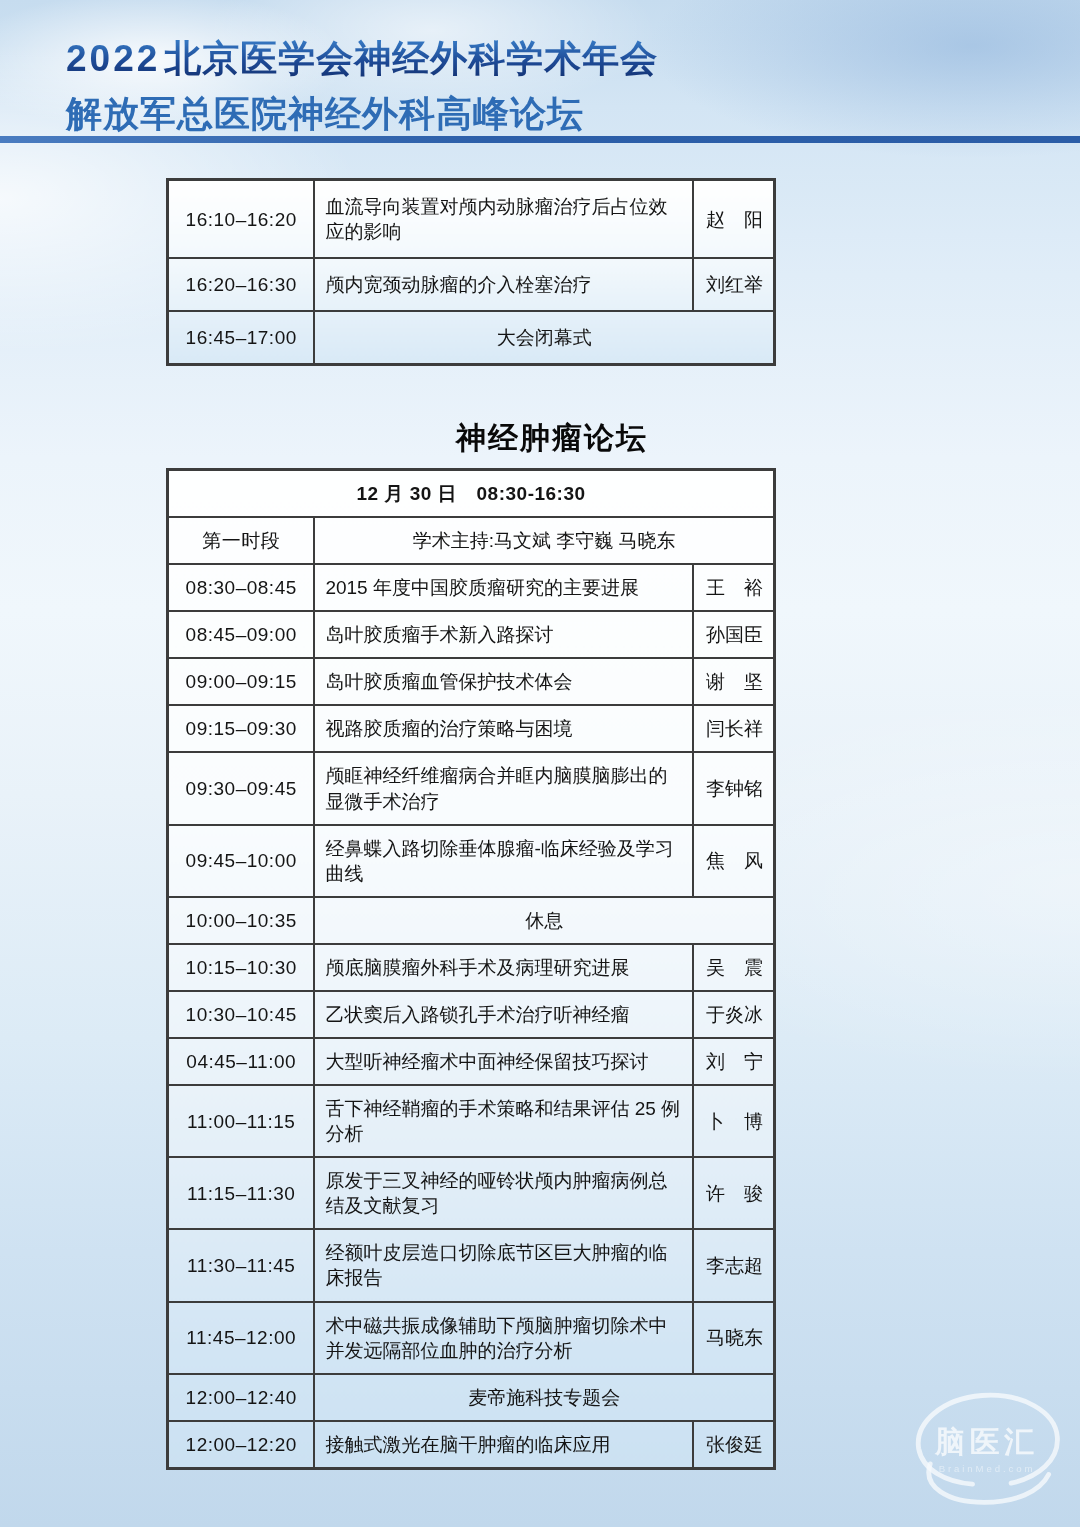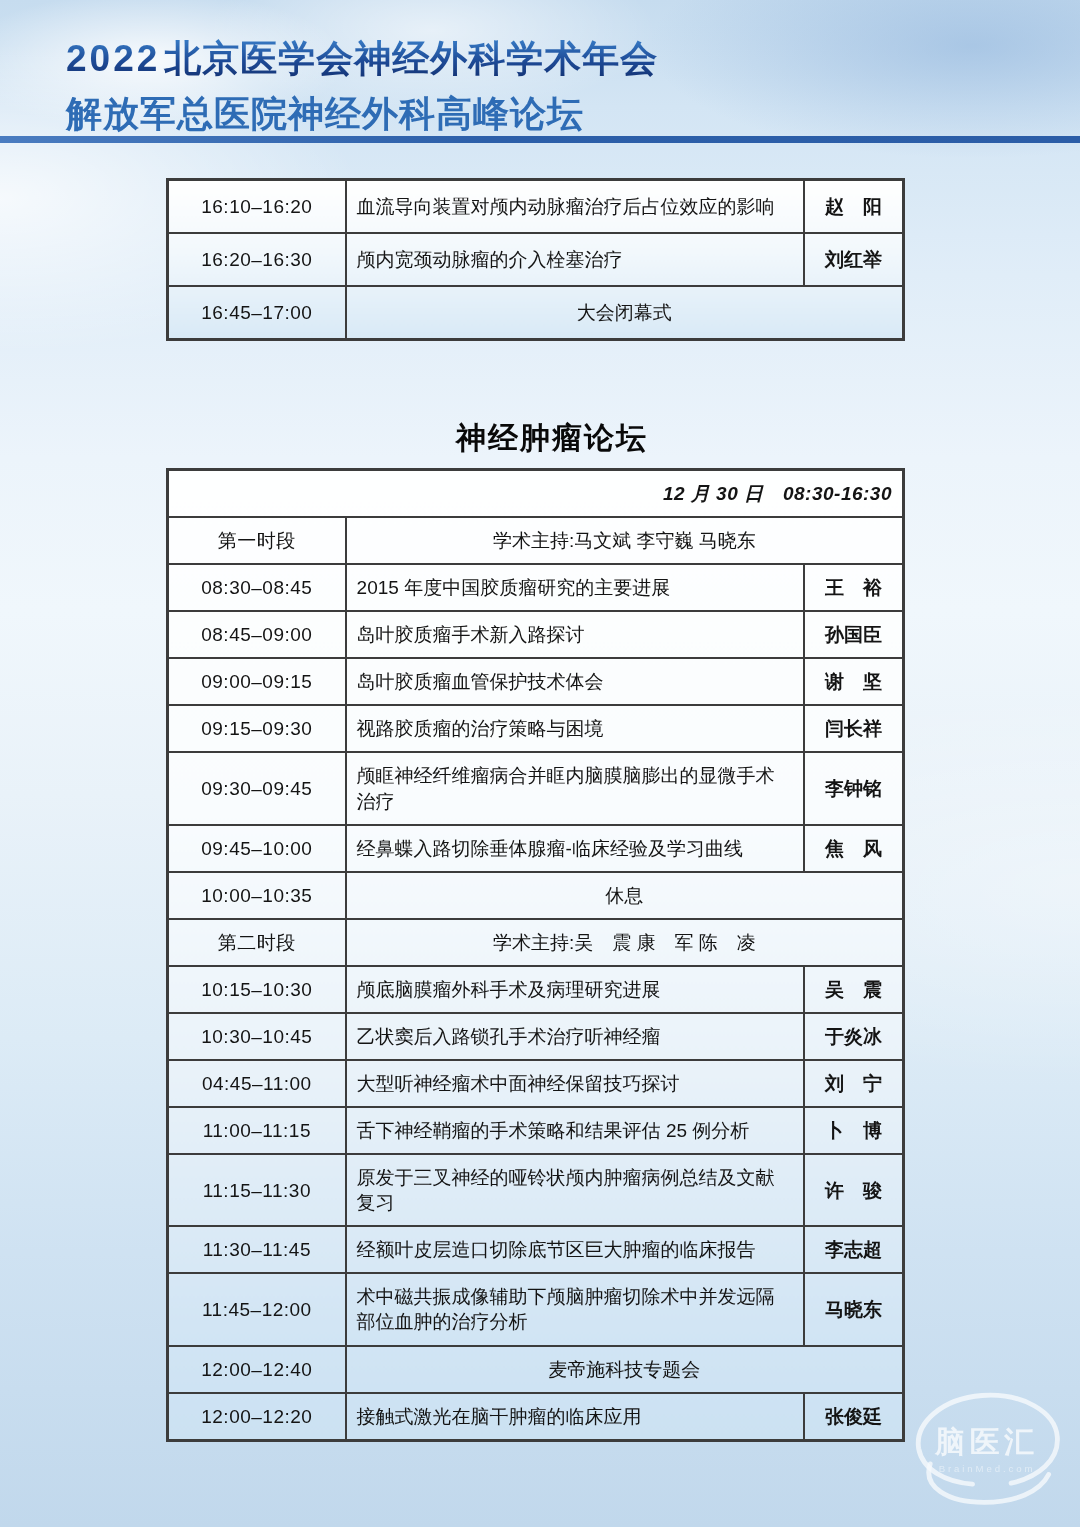--- a/index.html
+++ b/index.html
@@ -20,37 +20,37 @@
     background:linear-gradient(180deg,#3b82cc 0%, #1d4a96 55%, #122f6e 100%);
     -webkit-background-clip:text; background-clip:text; color:transparent;
   }
   .main-title .year { letter-spacing:3px; padding-right:4px;text-decoration:underline; }
   .sub-title { margin-top:8px; font-size:36px; font-weight:700; color:#2e6cb5; letter-spacing:1px; }
   .divider-bar {
     position:absolute; left:0; top:136px; width:1080px; height:7px;
     background:linear-gradient(90deg,#4a7cc0 0%, #2c5fa9 45%, #2b5da7 100%);
   }
   table.tbl {
-    border-collapse:collapse; table-layout:fixed; width:739px;
+    border-collapse:collapse; table-layout:fixed; width:610px;
     border:3px solid #3c3c3c;
   }
   .tbl td {
     border:2px solid #3c3c3c; font-size:19px; color:#141414;
     padding:10px 10px; line-height:1.32; vertical-align:middle;
   }
   .closing-tbl { position:absolute; left:166px; top:178px; background:linear-gradient(180deg,#ffffff 0%, #f2f8fc 45%, #d8e9f6 100%); }
   .forum-tbl   { position:absolute; left:166px; top:468px; background:linear-gradient(180deg,#feffff 0%, #f9fcfe 35%, #e9f2f9 62%, #d2e5f4 88%, #cbe1f2 100%); }
   .closing-tbl td { padding:13px 10px; }
   .time-cell { text-align:center; white-space:nowrap; letter-spacing:.5px; }
   .title-cell { text-align:left; }
-  .speaker-cell { text-align:center; white-space:nowrap; padding-left:4px; padding-right:4px;font-weight:bold; }
+  .speaker-cell { text-align:right; white-space:nowrap; padding-left:4px; padding-right:4px; }
   .center-cell { text-align:center; }
   .session-cell { text-align:center; }
   .tbl-header-cell {
-    font-weight:700; font-size:21px; text-align:right; padding:12px 14px; letter-spacing:.5px;font-style:italic;
+    font-weight:700; font-size:21px; text-align:center; padding:12px 14px; letter-spacing:.5px;
   }
   .section-title {
     position:absolute; left:12px; top:418px; width:1080px; text-align:center;
     font-size:30px; font-weight:700; color:#090909; letter-spacing:2px;
   }
   .brand-logo { position:absolute; left:903px; top:1383px; width:168px; height:130px; opacity:.85; }
 </style>
 </head>
 <body>
 
@@ -131,24 +131,20 @@
         <tr>
           <td class="time-cell">09:45–10:00</td>
           <td class="title-cell">经鼻蝶入路切除垂体腺瘤-临床经验及学习曲线</td>
           <td class="speaker-cell">焦　风</td>
         </tr>
         <tr>
           <td class="time-cell">10:00–10:35</td>
           <td class="center-cell" colspan="2">休息</td>
         </tr>
         <tr>
-          <td class="time-cell">第二时段</td>
-          <td class="session-cell" colspan="2">学术主持:吴　震 康　军 陈　凌</td>
-        </tr>
-        <tr>
           <td class="time-cell">10:15–10:30</td>
           <td class="title-cell">颅底脑膜瘤外科手术及病理研究进展</td>
           <td class="speaker-cell">吴　震</td>
         </tr>
         <tr>
           <td class="time-cell">10:30–10:45</td>
           <td class="title-cell">乙状窦后入路锁孔手术治疗听神经瘤</td>
           <td class="speaker-cell">于炎冰</td>
         </tr>
         <tr>

